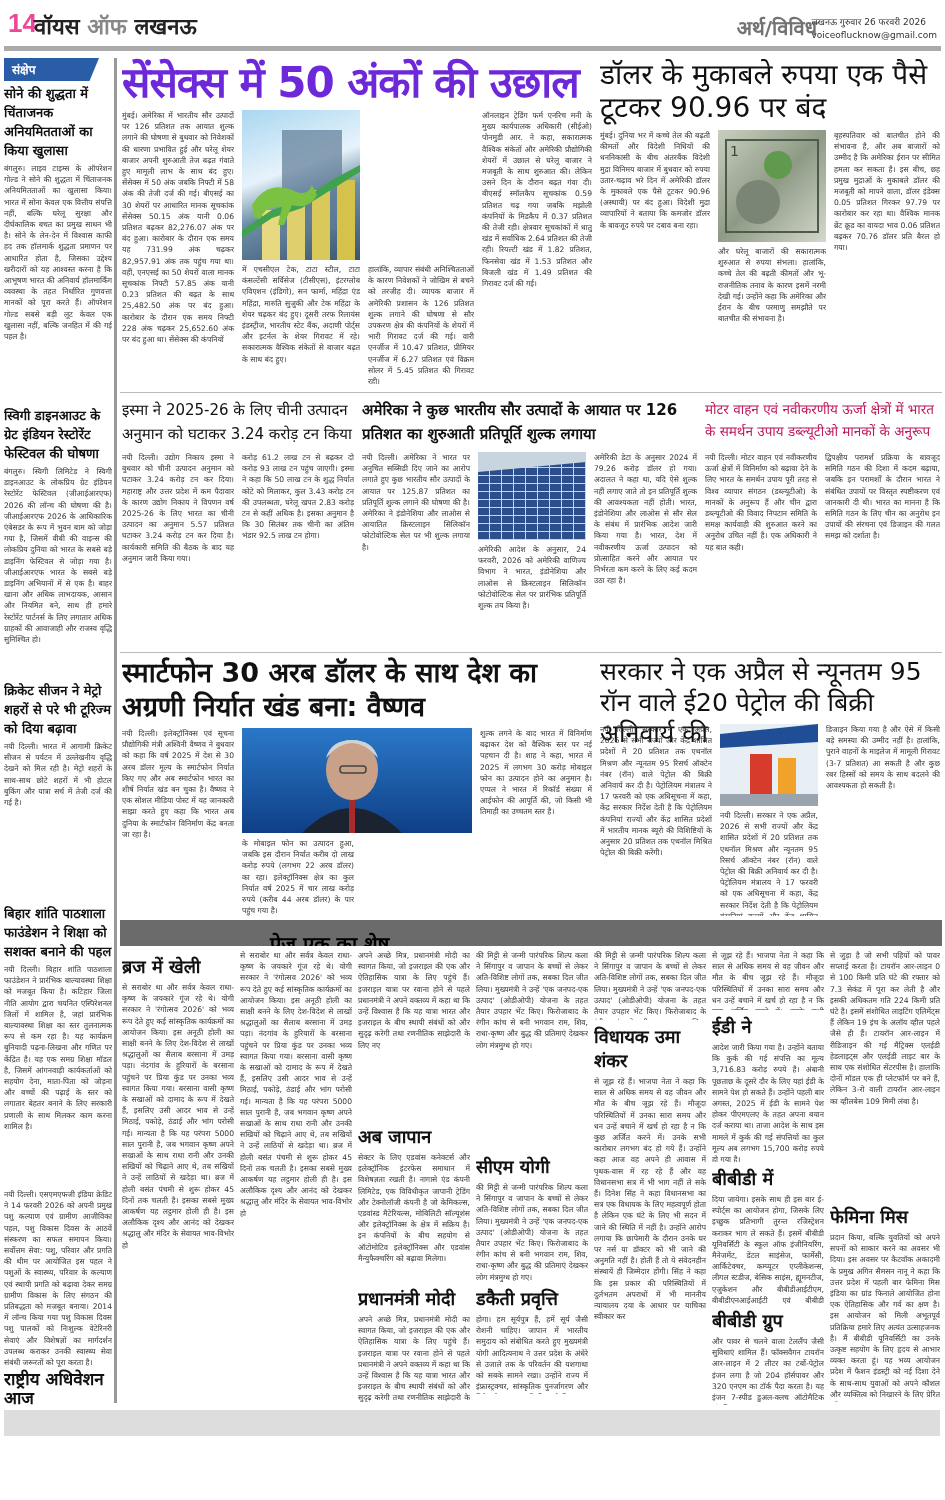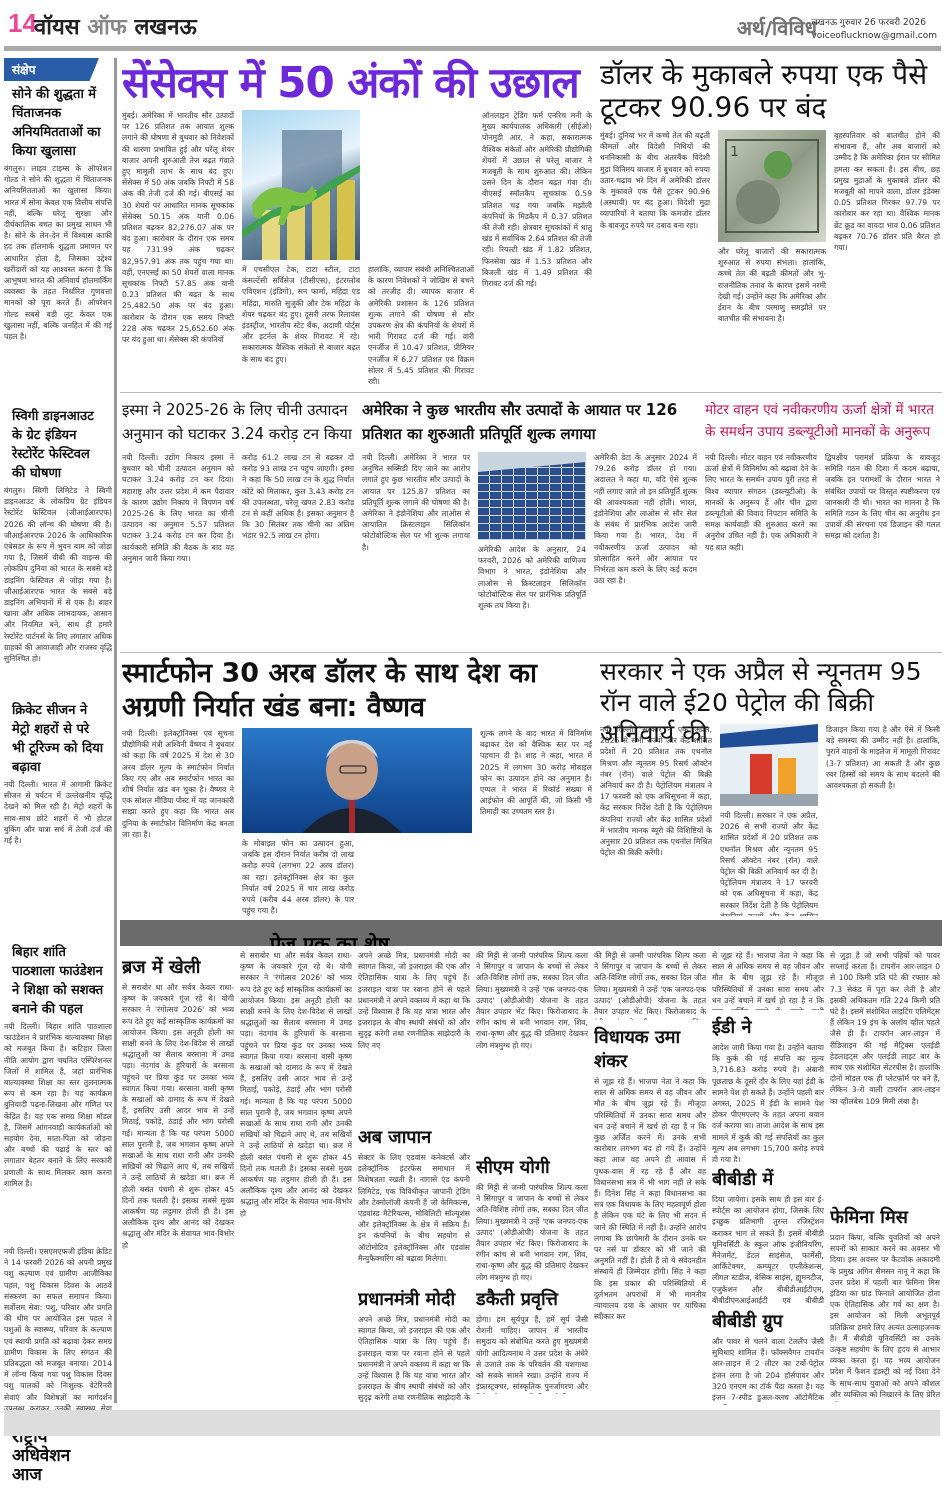--- a/index.html
+++ b/index.html
@@ -8,21 +8,21 @@
 .pageno{position:absolute;left:8px;top:8px;font:bold 26px "Liberation Sans",sans-serif;color:#ec4899}
 .pub{position:absolute;left:34px;top:10px;font:bold 22px "DejaVu Sans",sans-serif;color:#222}
 .pub .mid{color:#888}
 .sect{position:absolute;left:0;width:817px;top:14px;text-align:right;font:bold 20px "DejaVu Sans",sans-serif;color:#737373}
 .date{position:absolute;right:8px;top:16px;font-size:9px;text-align:left;color:#333;line-height:13px}
 .rule{position:absolute;left:4px;right:4px;top:46px;height:5px;background:#aaa}
 .box{position:absolute;overflow:hidden}
 .body{font-size:7.6px;line-height:11.2px;color:#333;text-align:justify;column-gap:8px}
 .vr{position:absolute;width:3px;background:#999}
 .hdiv{position:absolute;height:1px;background:#bbb}
-.h-side{font:bold 13px "DejaVu Sans",sans-serif;line-height:19px;color:#111;margin:3px 8px}
+.h-side{font:bold 13px "DejaVu Sans",sans-serif;line-height:19px;color:#111;margin:3px 0}
 .h-sub{font:bold 18px "DejaVu Sans",sans-serif;color:#111;margin:4px 0}
 .tag{background:#2a5da8;color:#fff;font-size:12px;font-weight:bold;padding:3px 8px;width:95px;clip-path:polygon(0 0,100% 0,90% 100%,0 100%)}
 .greybar{background:#6b6b6b;color:#000000;font:bold 20px "DejaVu Sans",sans-serif;padding:10px 0 2px 150px}
 .img{position:absolute;overflow:hidden}
 </style>
 </head>
 <body>
 
 <div class="masthead">
   <span class="pageno">14</span>

